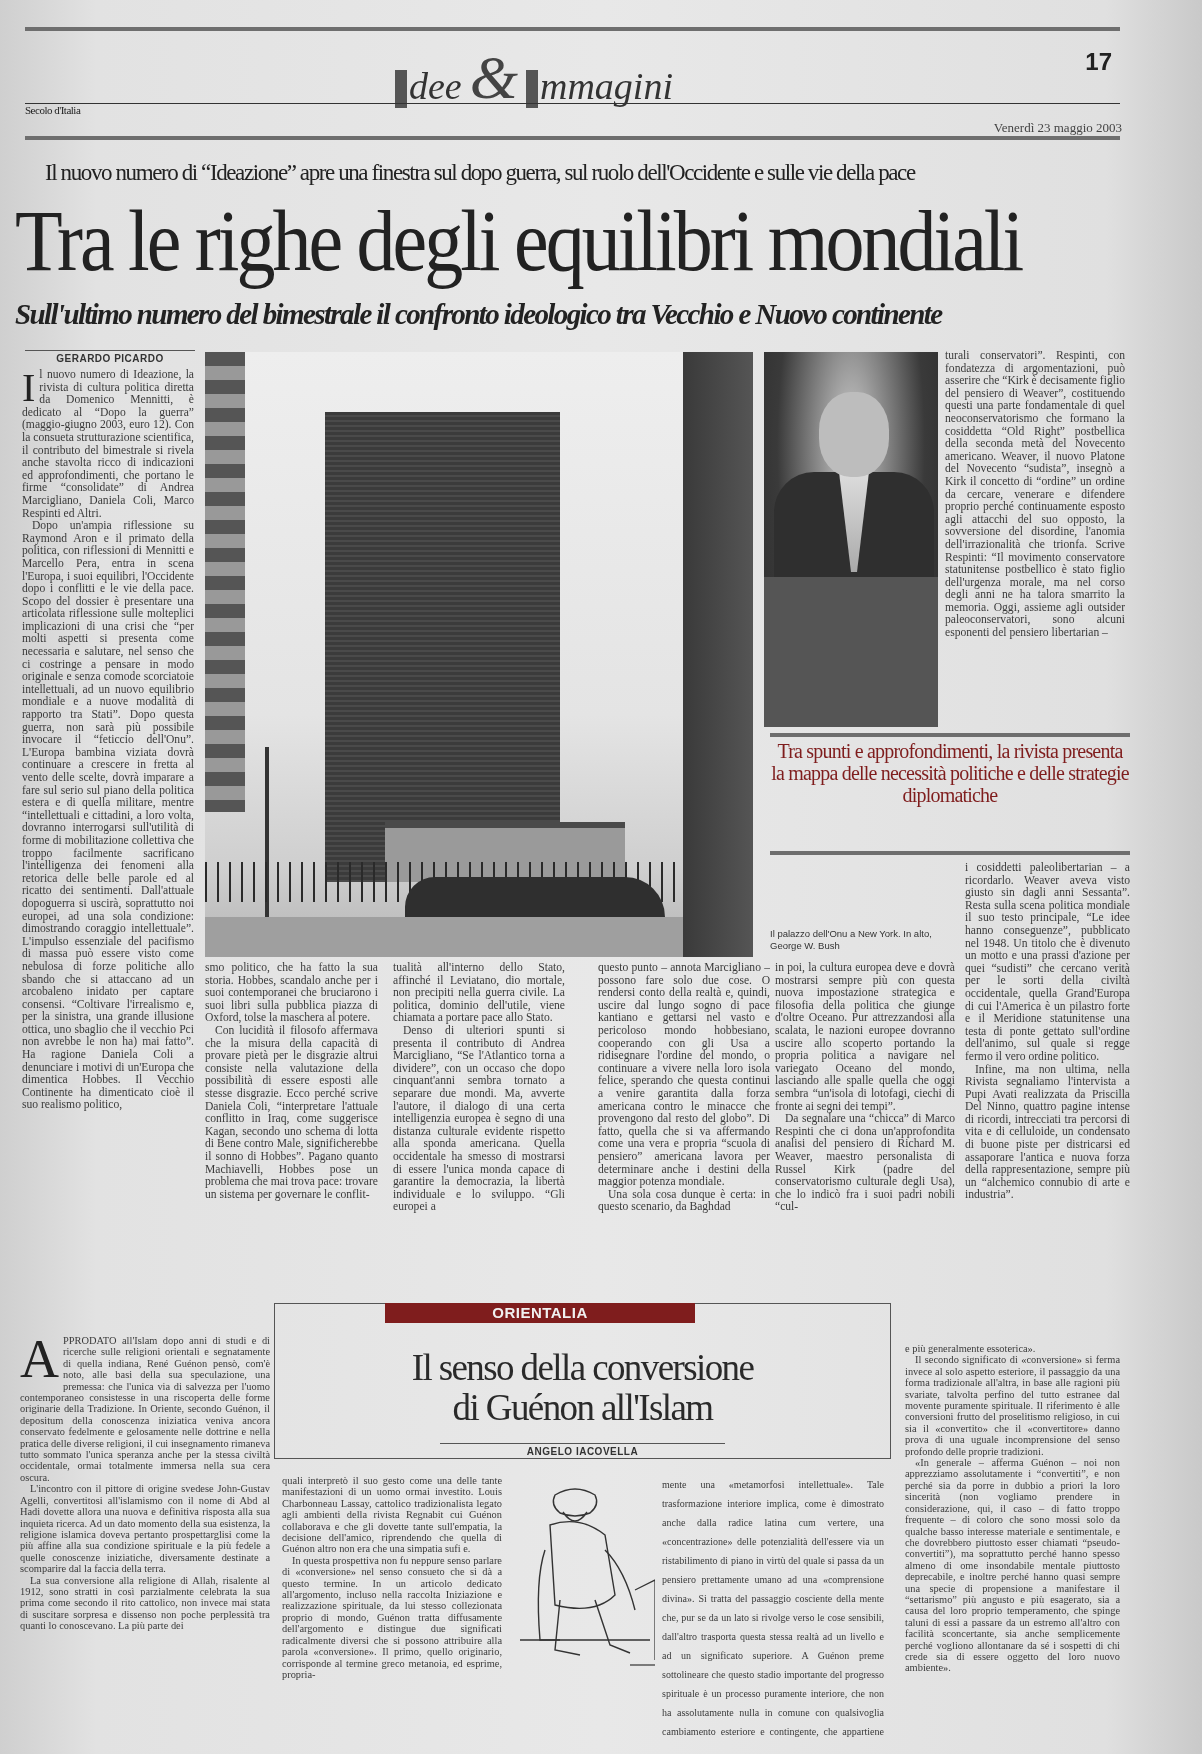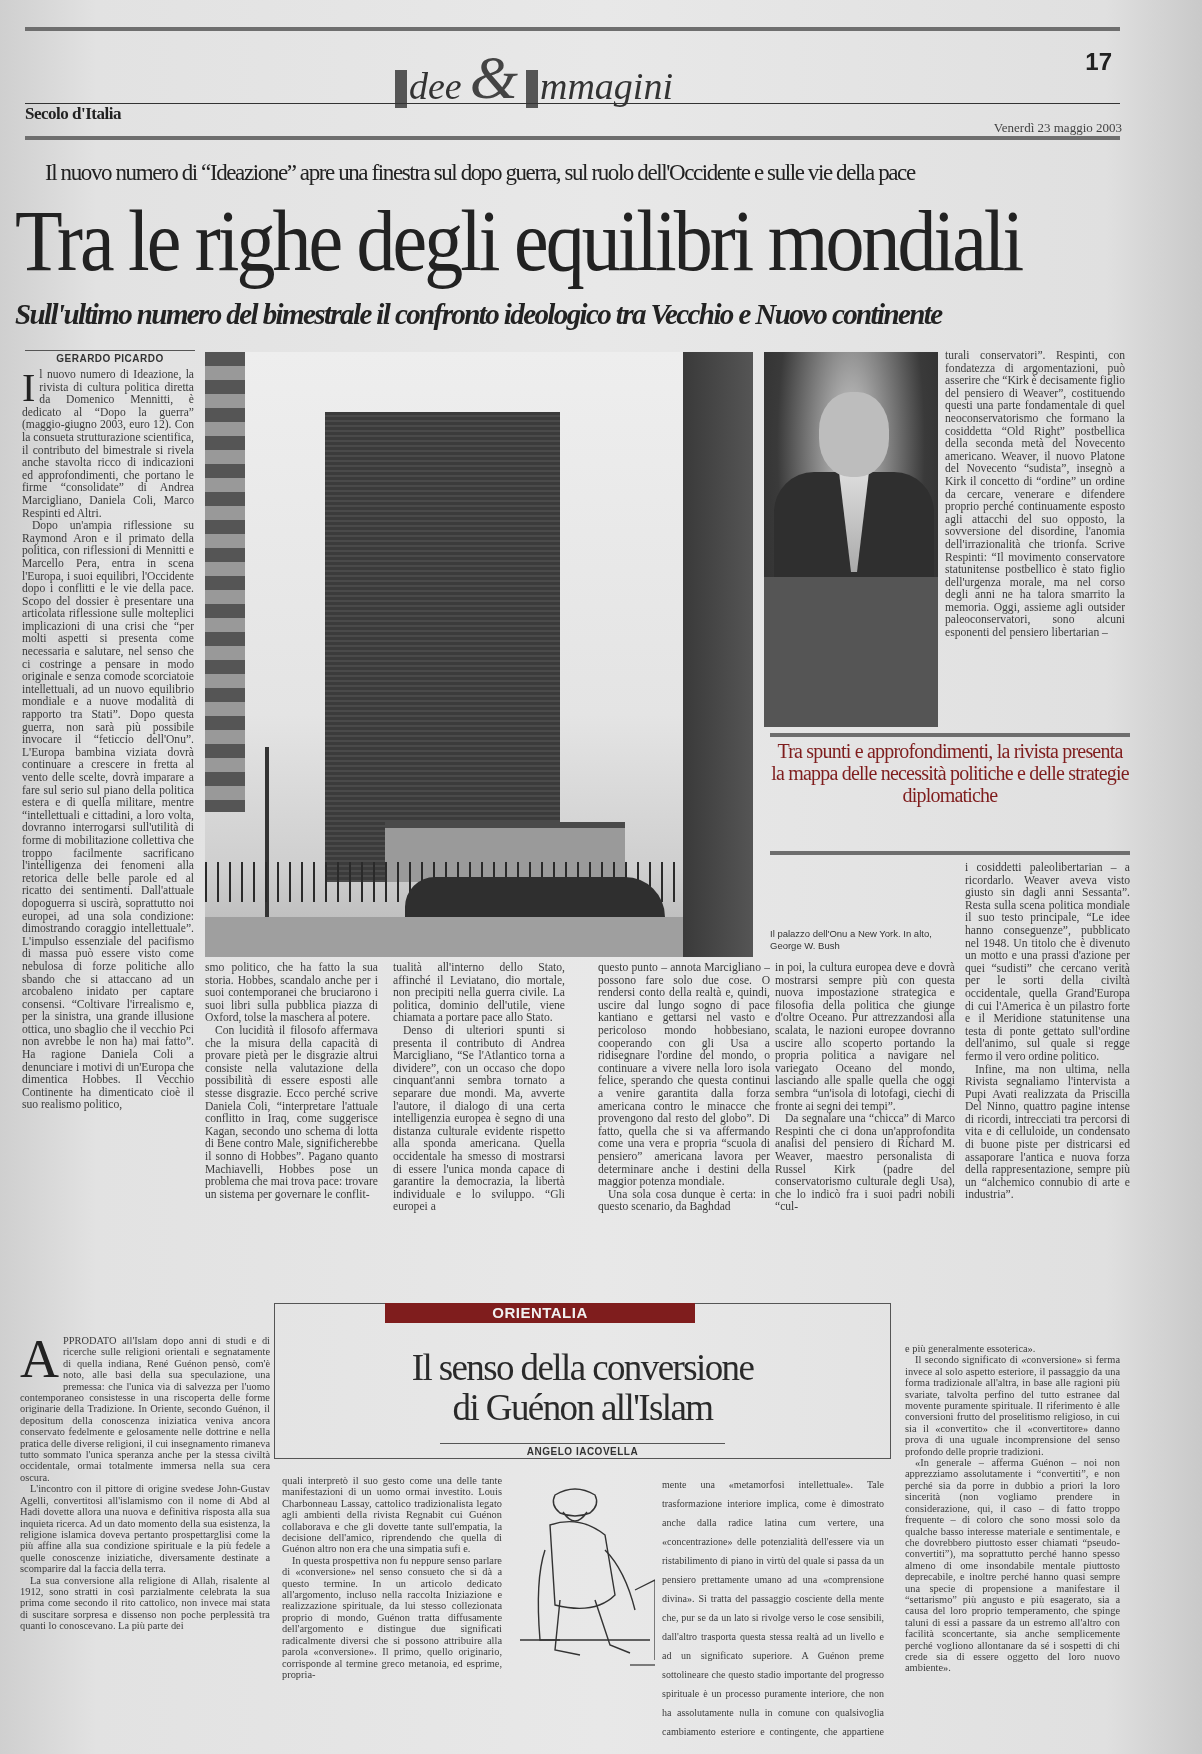--- a/index.html
+++ b/index.html
@@ -16,21 +16,21 @@
 
   
   .masthead-title {
     left: 395px; top: 48px; width: 420px; height: 60px;
     font-family: "Liberation Serif", serif; font-style: italic;
     font-size: 38px; color: #333; display: flex; align-items: flex-end;
   }
   .masthead-title .bar { display:inline-block; width: 12px; height: 38px; background:#555; margin-right: 2px; }
   .masthead-title .amp { font-size: 62px; font-style: italic; color: #444; margin: 0 8px; line-height: 1; }
   .page-number { right: 90px; top: 48px; font-family: "Liberation Sans", sans-serif; font-weight: bold; font-size: 24px; color: #222; }
-  .newspaper-name { left: 25px; top: 104px; font-family: "Liberation Serif", serif; font-weight: bold; font-size: 17px; color: #222; letter-spacing: -0.5px; }
+  .newspaper-name { left: 25px; top: 104px; font-family: "Liberation Serif", serif; font-weight: normal; font-size: 11px; color: #222; letter-spacing: -0.5px; }
   .issue-date { right: 80px; top: 120px; font-family: "Liberation Serif", serif; font-size: 13px; color: #444; }
 
   
   .kicker { left: 45px; top: 160px; width: 1080px; font-family: "Liberation Serif", serif; font-size: 23px; letter-spacing: -1.4px; color: #222; white-space: nowrap; }
   .headline { left: 15px; top: 197px; width: 1120px; font-family: "Liberation Serif", serif; font-size: 78px; letter-spacing: -3px; line-height: 1; color: #222; white-space: nowrap; transform: scaleY(1.12); transform-origin: top left; }
   .subhead { left: 15px; top: 298px; width: 1120px; font-family: "Liberation Serif", serif; font-style: italic; font-weight: bold; font-size: 29px; letter-spacing: -1.6px; color: #222; white-space: nowrap; }
 
   
   .col { position: absolute; font-family: "Liberation Serif", serif; font-size: 11.6px; line-height: 12.6px; color: #3a3a3a; text-align: justify; hyphens: auto; overflow: hidden; }
   .col p { text-indent: 10px; }

